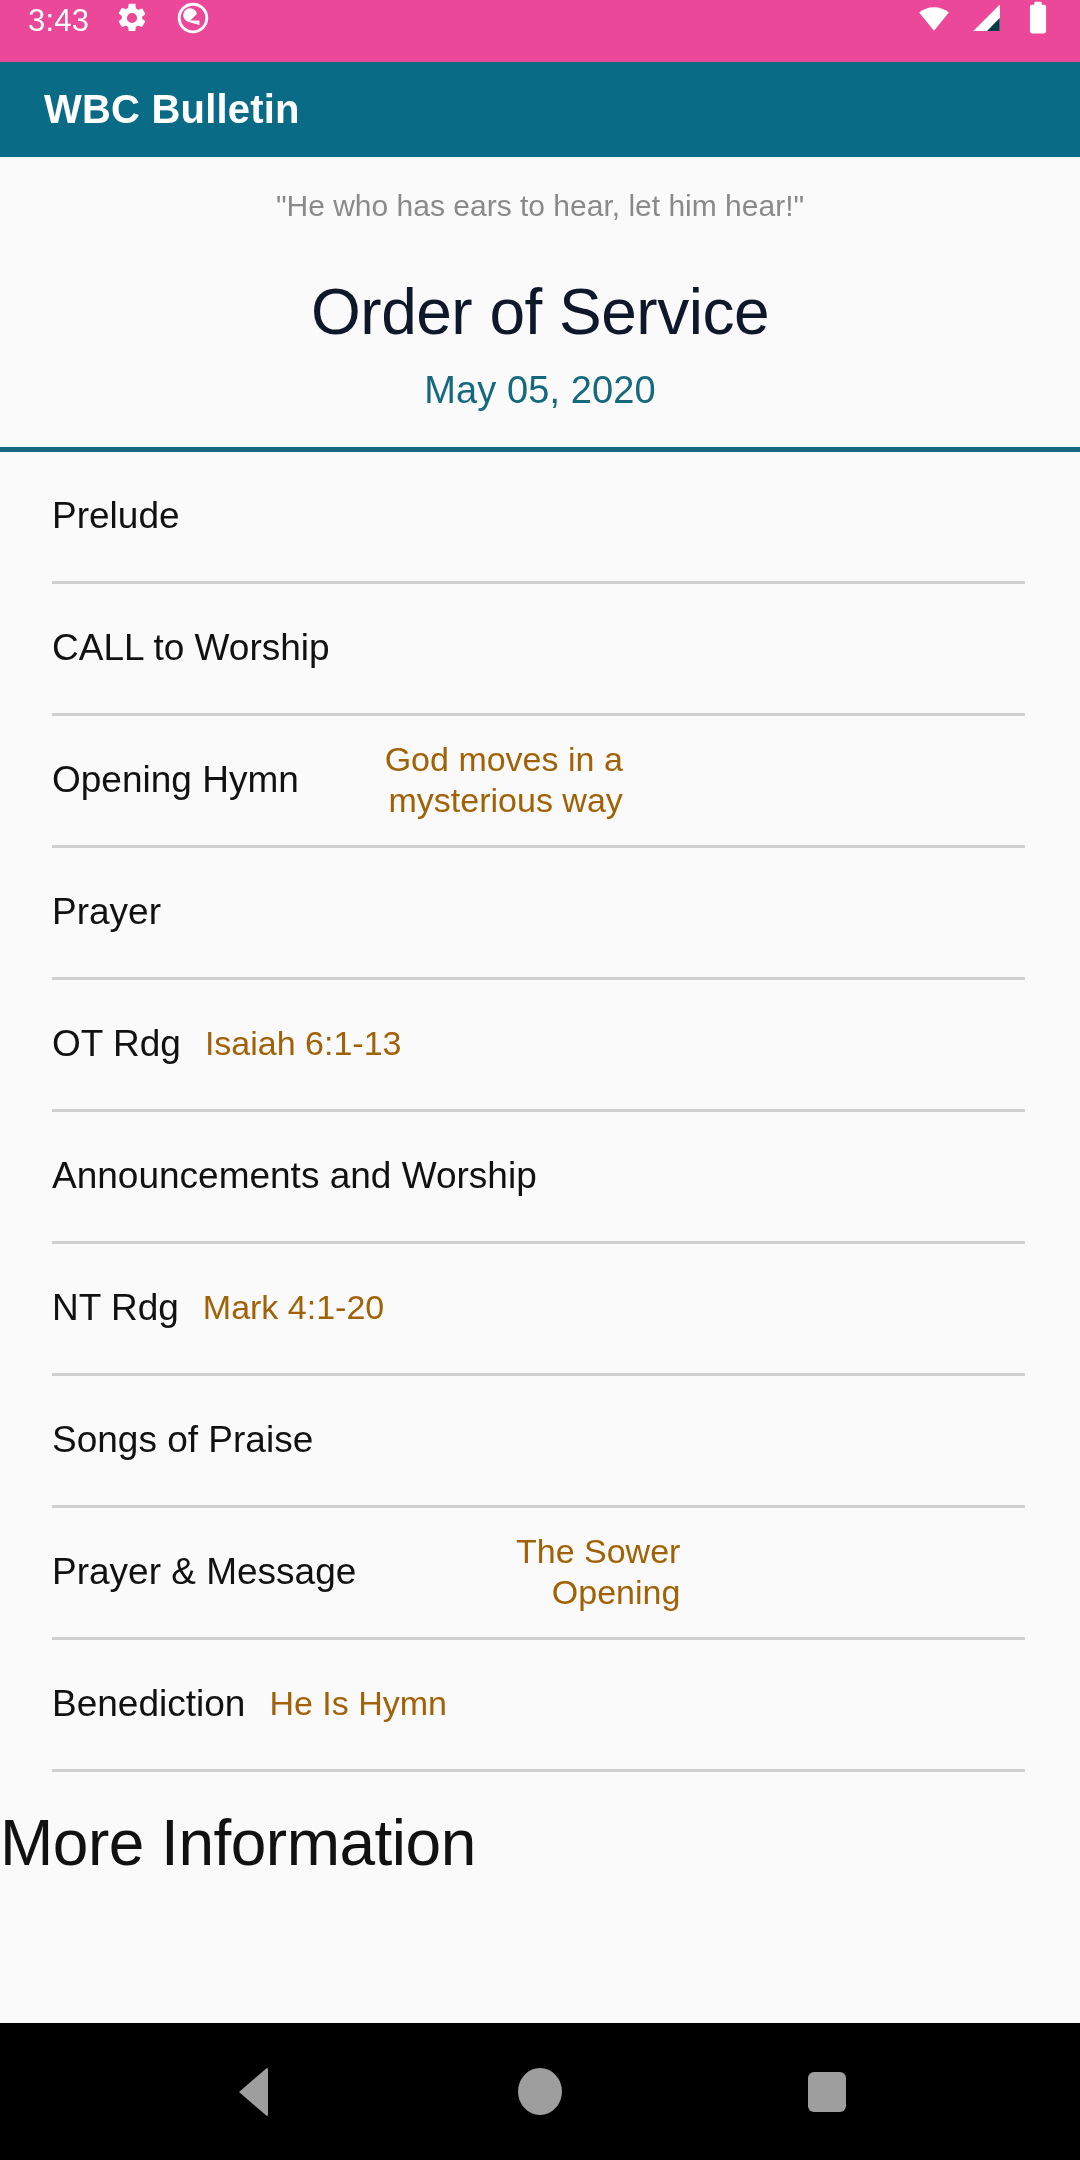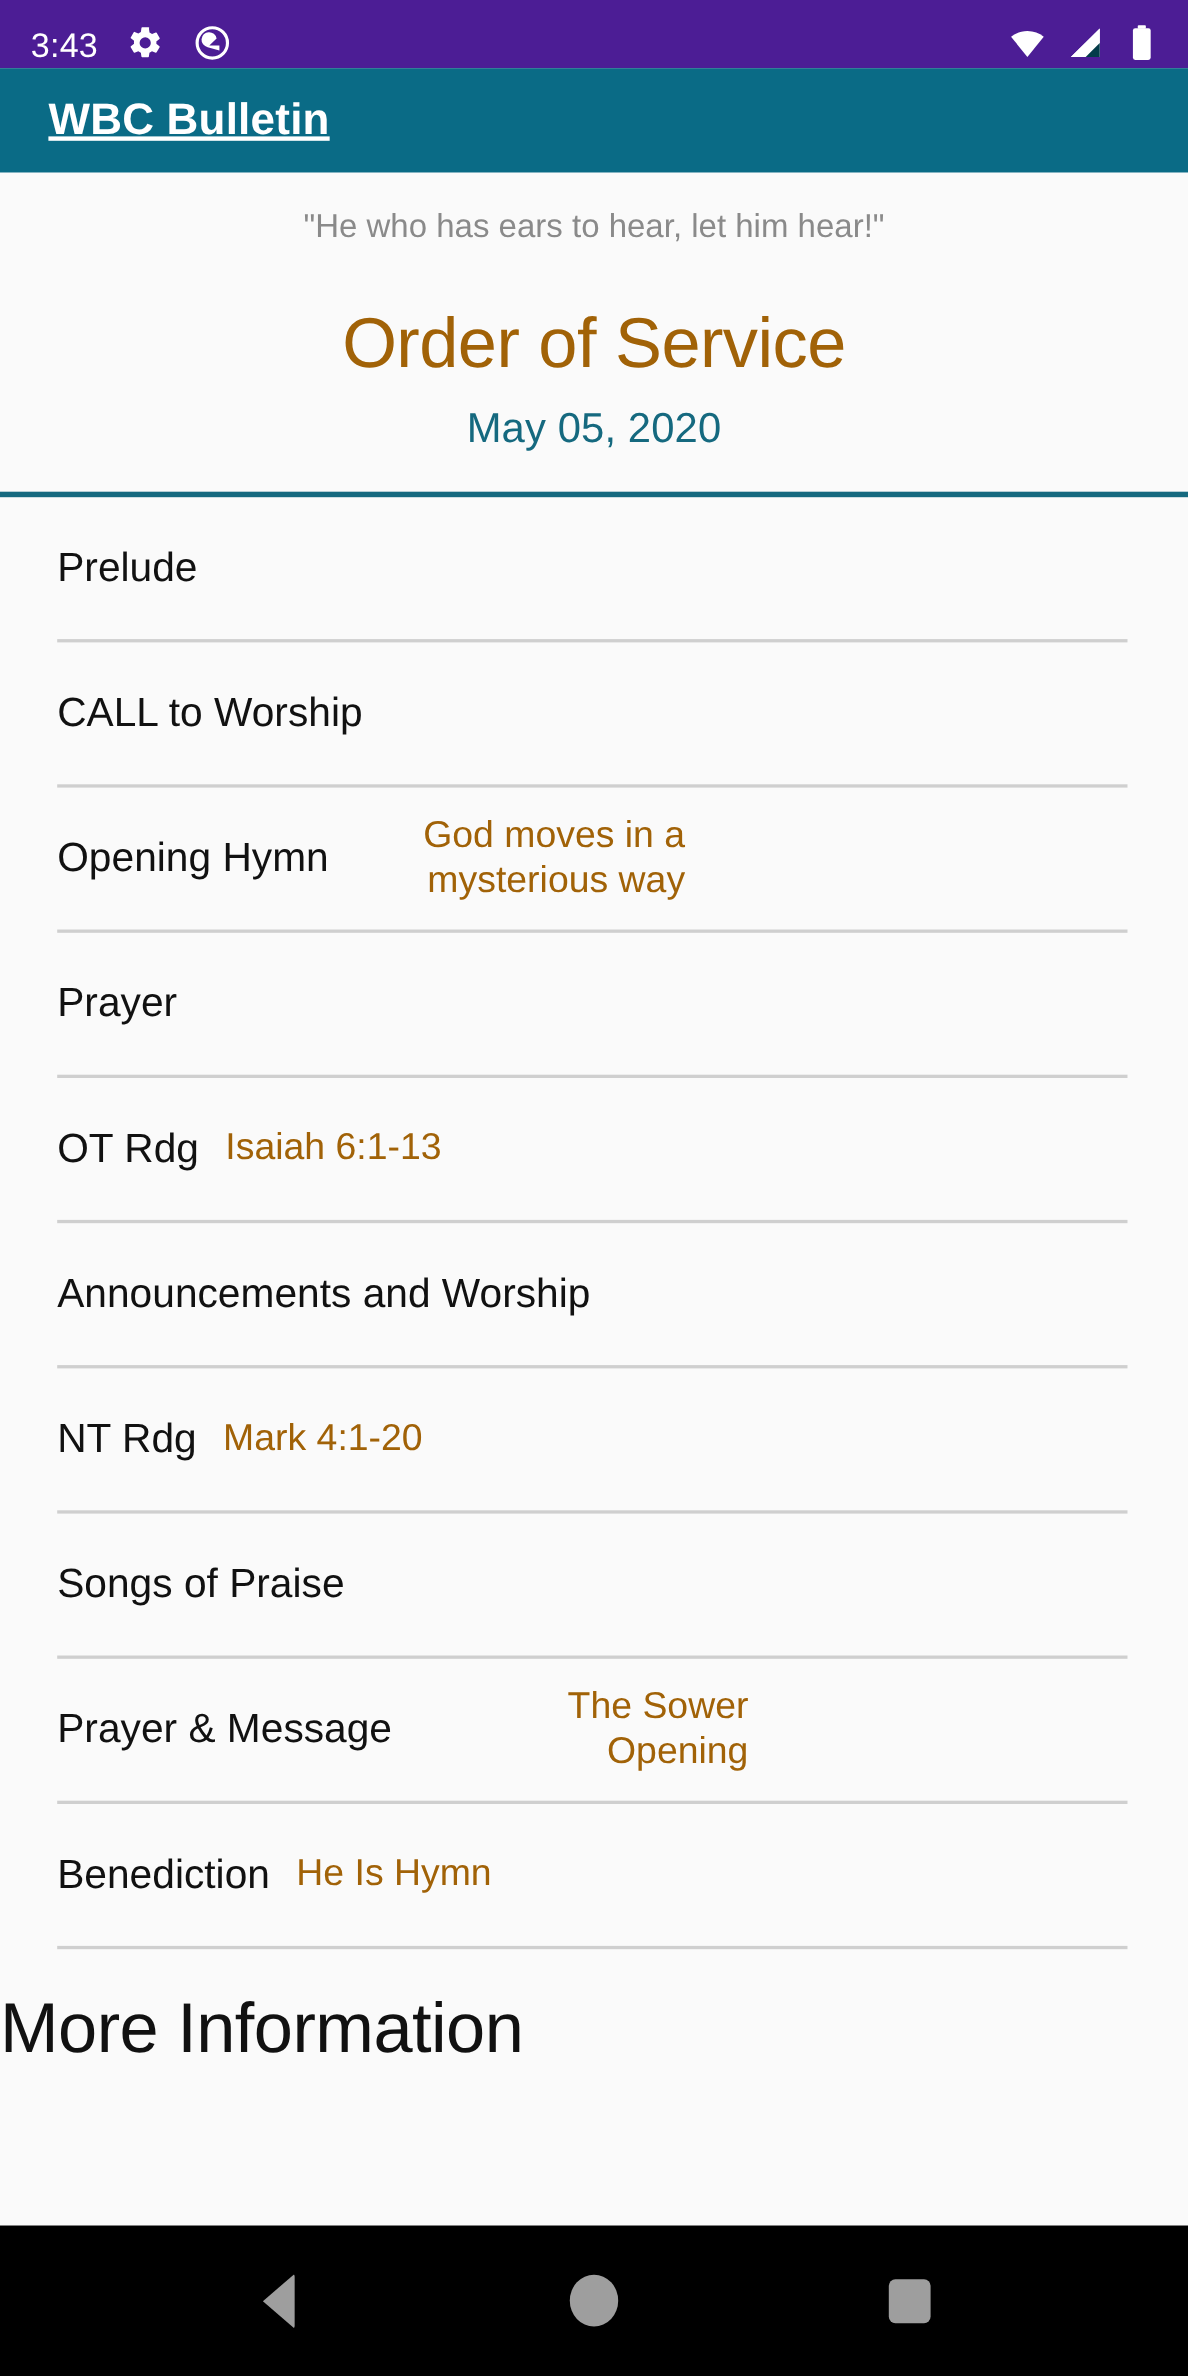--- a/index.html
+++ b/index.html
@@ -19,23 +19,23 @@
     background: #fafafa;
     overflow: hidden;
     display: flex;
     flex-direction: column;
   }
 
   
   #status-bar {
     height: 62px;
     flex: 0 0 62px;
-    background: #4c1d95;
-    display: flex;
-    align-items: flex-end;
+    background: #ec4899;
+    display: flex;
+    align-items: flex-start;
     padding: 0 26px 0 28px;
     color: #ffffff;
   }
   #status-left {
     display: flex;
     align-items: center;
     gap: 26px;
   }
   #status-clock {
     font-size: 31px;
@@ -58,21 +58,20 @@
     background: #0a6b86;
     display: flex;
     align-items: center;
     padding-left: 44px;
   }
   #app-bar-title {
     color: #ffffff;
     font-size: 40px;
     font-weight: 700;
     letter-spacing: 0.2px;
-    text-decoration: underline;
   }
 
   
   #content {
     flex: 1 1 auto;
     background: #fafafa;
     overflow: hidden;
     position: relative;
   }
 
@@ -81,21 +80,21 @@
     text-align: center;
     color: #8a8a8a;
     font-size: 30px;
     line-height: 1.12;
   }
   #verse-text { display: block; }
   #verse-ref { display: block; }
 
   #page-title {
     text-align: center;
-    color: #a16207;
+    color: #0f172a;
     font-size: 64px;
     font-weight: 400;
     margin-top: 52px;
     letter-spacing: -0.5px;
   }
 
   #page-date {
     text-align: center;
     color: #15697f;
     font-size: 38px;

